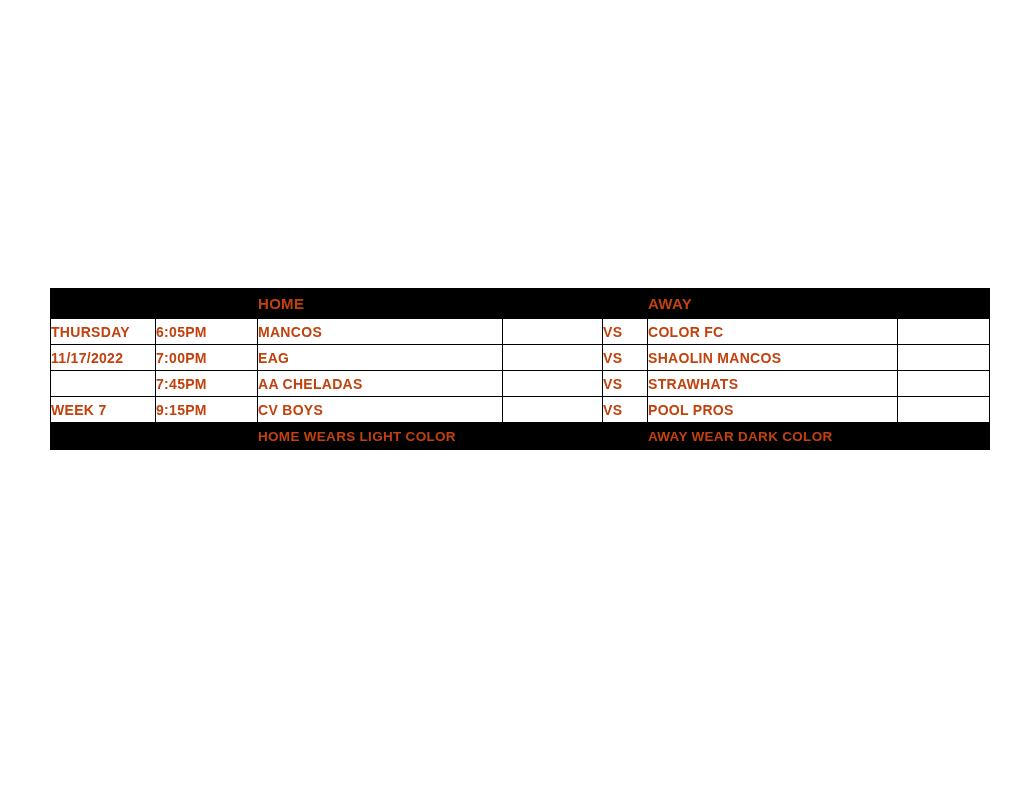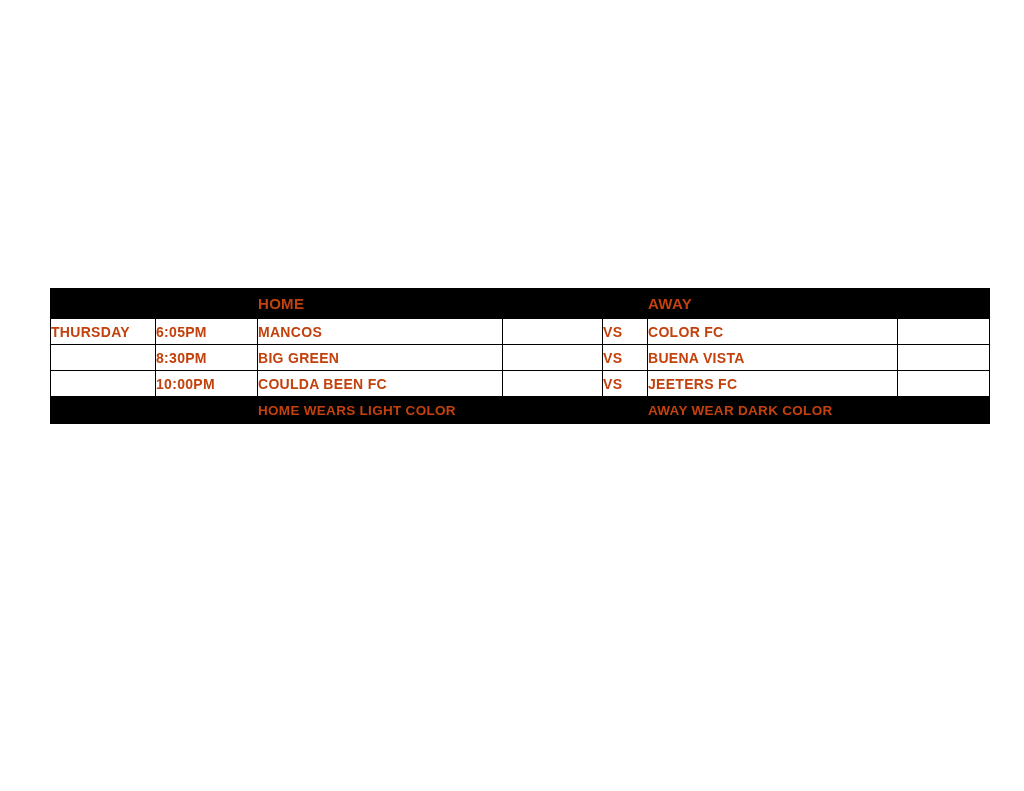--- a/index.html
+++ b/index.html
@@ -118,42 +118,51 @@
       <tr>
         <td class="day-cell">THURSDAY</td>
         <td class="time-cell">6:05PM</td>
         <td class="team-cell">MANCOS</td>
         <td class="score-cell"></td>
         <td class="vs-cell">VS</td>
         <td class="team-cell">COLOR FC</td>
         <td class="score-cell"></td>
       </tr>
 
-
+      <tr>
+        <td class="day-cell">11/17/2022</td>
+        <td class="time-cell">7:00PM</td>
+        <td class="team-cell">EAG</td>
+        <td class="score-cell"></td>
+        <td class="vs-cell">VS</td>
+        <td class="team-cell">SHAOLIN MANCOS</td>
+        <td class="score-cell"></td>
+      </tr>
 
       <tr>
         <td class="day-cell"></td>
-        <td class="time-cell">8:30PM</td>
-        <td class="team-cell">BIG GREEN</td>
+        <td class="time-cell">7:45PM</td>
+        <td class="team-cell">AA CHELADAS</td>
         <td class="score-cell"></td>
         <td class="vs-cell">VS</td>
-        <td class="team-cell">BUENA VISTA</td>
+        <td class="team-cell">STRAWHATS</td>
         <td class="score-cell"></td>
       </tr>
 
 
       <tr>
-        <td class="day-cell"></td>
-        <td class="time-cell">10:00PM</td>
-        <td class="team-cell">COULDA BEEN FC</td>
+        <td class="day-cell">WEEK 7</td>
+        <td class="time-cell">9:15PM</td>
+        <td class="team-cell">CV BOYS</td>
         <td class="score-cell"></td>
         <td class="vs-cell">VS</td>
-        <td class="team-cell">JEETERS FC</td>
+        <td class="team-cell">POOL PROS</td>
         <td class="score-cell"></td>
       </tr>
+
 
       <tr class="footer-band">
         <td class="foot-blank"></td>
         <td class="foot-blank"></td>
         <td class="foot-home" colspan="2">HOME WEARS LIGHT COLOR</td>
         <td class="foot-blank"></td>
         <td class="foot-away" colspan="2">AWAY WEAR DARK COLOR</td>
       </tr>
     </tbody>
   </table>

